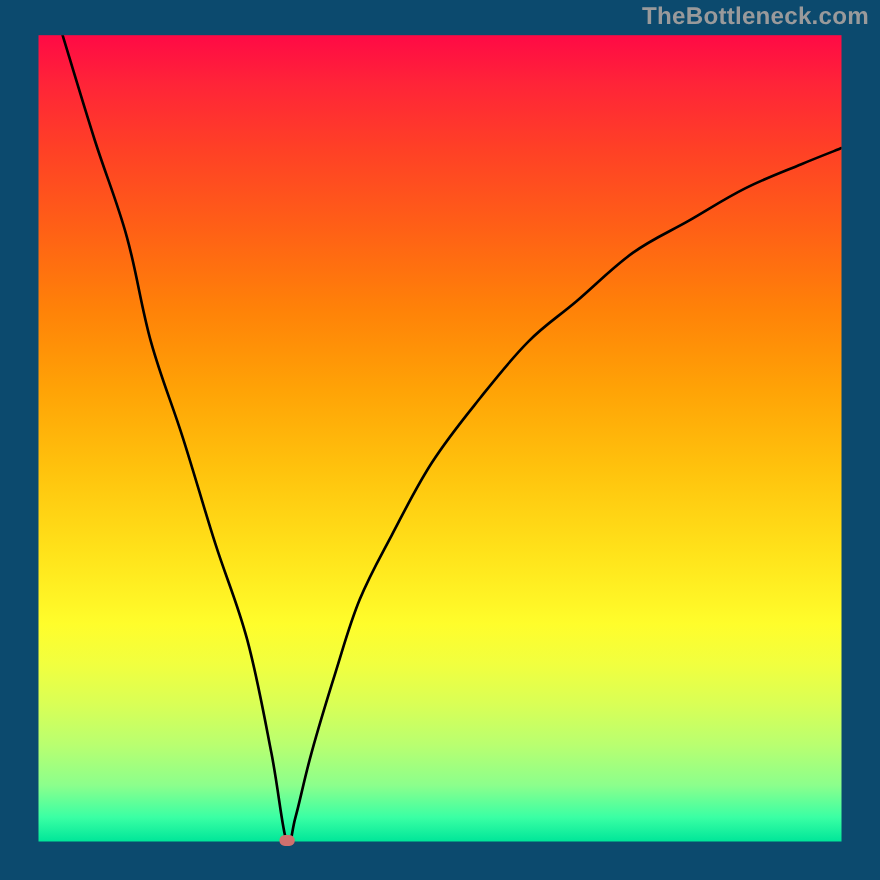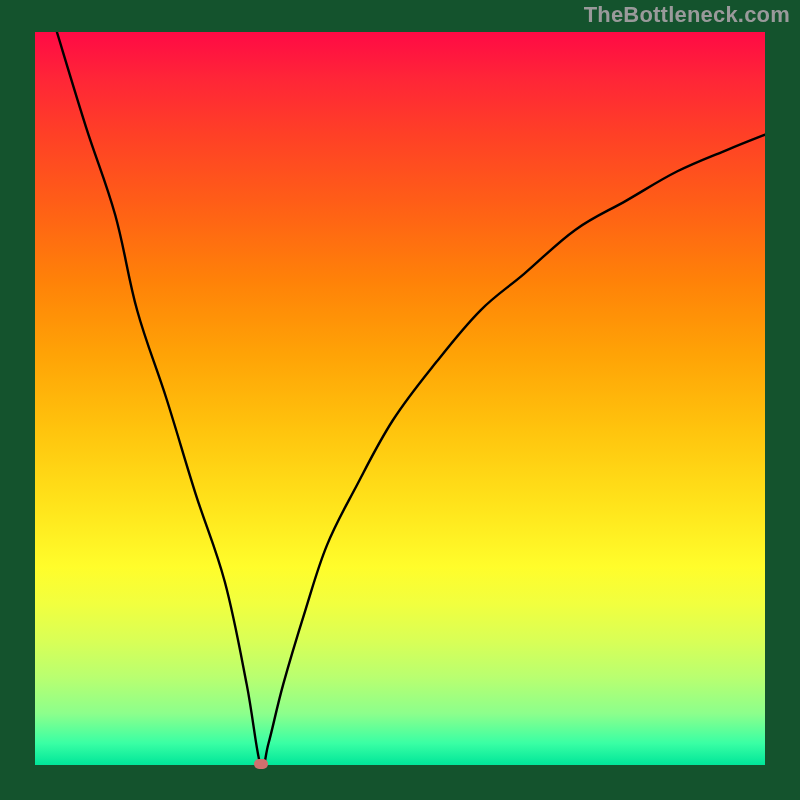--- a/index.html
+++ b/index.html
@@ -10,21 +10,21 @@
     background: #000;
     overflow: hidden;
     font-family: Arial, Helvetica, sans-serif;
   }
   .frame {
     position: absolute;
     left: 0;
     top: 0;
     width: 800px;
     height: 800px;
-    background: #14532d;
+    background: #0c4a6e;
   }
   .plot {
     position: absolute;
     left: 35px;
     top: 32px;
     width: 730px;
     height: 733px;
     background: linear-gradient(to bottom,
       #ff0a45 0%,
       #ff2438 6%,

